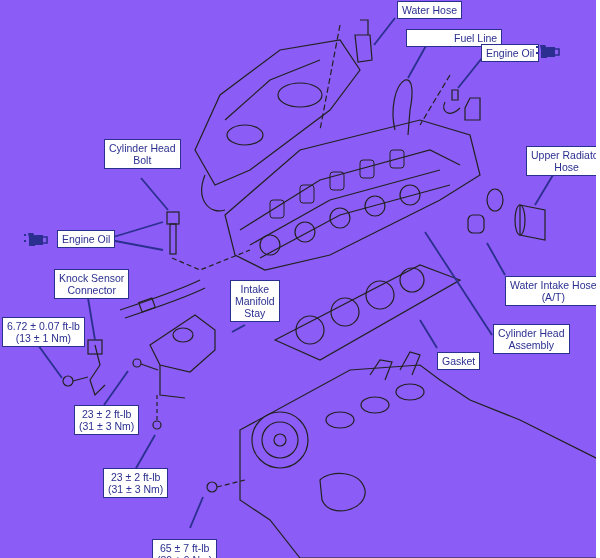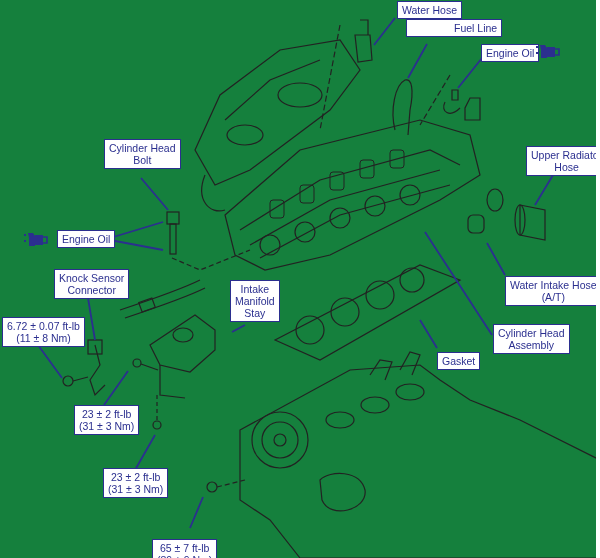--- a/index.html
+++ b/index.html
@@ -1,16 +1,16 @@
 <!DOCTYPE html>
 <html><head>
 <meta charset="utf-8">
 <style>
   html,body{margin:0;padding:0;background:#fff;}
-  #stage{position:relative;width:596px;height:558px;overflow:hidden;background:#15803d;font-family:"Liberation Sans",sans-serif;}
+  #stage{position:relative;width:596px;height:558px;overflow:hidden;background:#8b5cf6;font-family:"Liberation Sans",sans-serif;}
   svg.art{position:absolute;left:0;top:0;width:600px;height:558px;}
   .callout{position:absolute;border:1.5px solid #2b2f8f;background:#fff;color:#2b2f8f;font-size:10.5px;line-height:12px;text-align:center;padding:2px 4px;box-sizing:border-box;white-space:nowrap;}
   .oilcan{position:absolute;}
 </style>
 </head>
 <body>
 
 <div id="stage">
   <svg class="art" viewBox="0 0 600 558" fill="none" stroke="#222" stroke-width="1.2">
 
@@ -128,31 +128,31 @@
       <line x1="135" y1="470" x2="155" y2="435"></line>
       <line x1="190" y1="528" x2="203" y2="497"></line>
       <line x1="245" y1="325" x2="232" y2="332"></line>
       <line x1="505" y1="275" x2="487" y2="243"></line>
       <line x1="492" y1="335" x2="425" y2="232"></line>
       <line x1="437" y1="348" x2="420" y2="320"></line>
     </g>
   </svg>
 
   <div class="callout" style="left:397px;top:1px;"><span>Water Hose</span></div>
-  <div class="callout" style="left:406px;top:19px;padding-left:47px;"><span>Fuel Line</span></div>
+  <div class="callout" style="left:406px;top:29px;padding-left:47px;"><span>Fuel Line</span></div>
   <div class="callout" style="left:481px;top:44px;"><span>Engine Oil</span></div>
   <div class="callout" style="left:526px;top:146px;"><span>Upper Radiator</span><br><span>Hose</span></div>
   <div class="callout" style="left:104px;top:139px;"><span>Cylinder Head</span><br><span>Bolt</span></div>
   <div class="callout" style="left:57px;top:230px;"><span>Engine Oil</span></div>
   <div class="callout" style="left:54px;top:269px;"><span>Knock Sensor</span><br><span>Connector</span></div>
   <div class="callout" style="left:230px;top:280px;"><span>Intake</span><br><span>Manifold</span><br><span>Stay</span></div>
   <div class="callout" style="left:505px;top:276px;"><span>Water Intake Hose</span><br><span>(A/T)</span></div>
   <div class="callout" style="left:493px;top:324px;"><span>Cylinder Head</span><br><span>Assembly</span></div>
   <div class="callout" style="left:437px;top:352px;"><span>Gasket</span></div>
-  <div class="callout" style="left:2px;top:317px;"><span>6.72 ± 0.07 ft-lb</span><br><span>(11 ± 8 Nm)</span></div>
+  <div class="callout" style="left:2px;top:317px;"><span>6.72 ± 0.07 ft-lb</span><br><span>(13 ± 1 Nm)</span></div>
   <div class="callout" style="left:74px;top:405px;"><span>23 ± 2 ft-lb</span><br><span>(31 ± 3 Nm)</span></div>
   <div class="callout" style="left:103px;top:468px;"><span>23 ± 2 ft-lb</span><br><span>(31 ± 3 Nm)</span></div>
   <div class="callout" style="left:152px;top:539px;"><span>65 ± 7 ft-lb</span><br><span>(89 ± 9 Nm)</span></div>
 
   <svg class="oilcan" style="left:535px;top:42px;" width="26" height="18" viewBox="0 0 26 18">
     <path d="M2,4 L2,6 M2,10 L2,12" stroke="#2b2f8f" stroke-width="2"></path>
     <path d="M5,3 L10,3 L12,6 L12,16 L6,16 L6,8 Z" fill="#2b2f8f"></path>
     <path d="M12,5 L20,5 L20,15 L12,15" fill="#2b2f8f"></path>
     <path d="M20,7 L24,7 L24,13 L20,13" fill="none" stroke="#2b2f8f" stroke-width="1.6"></path>
   </svg>

